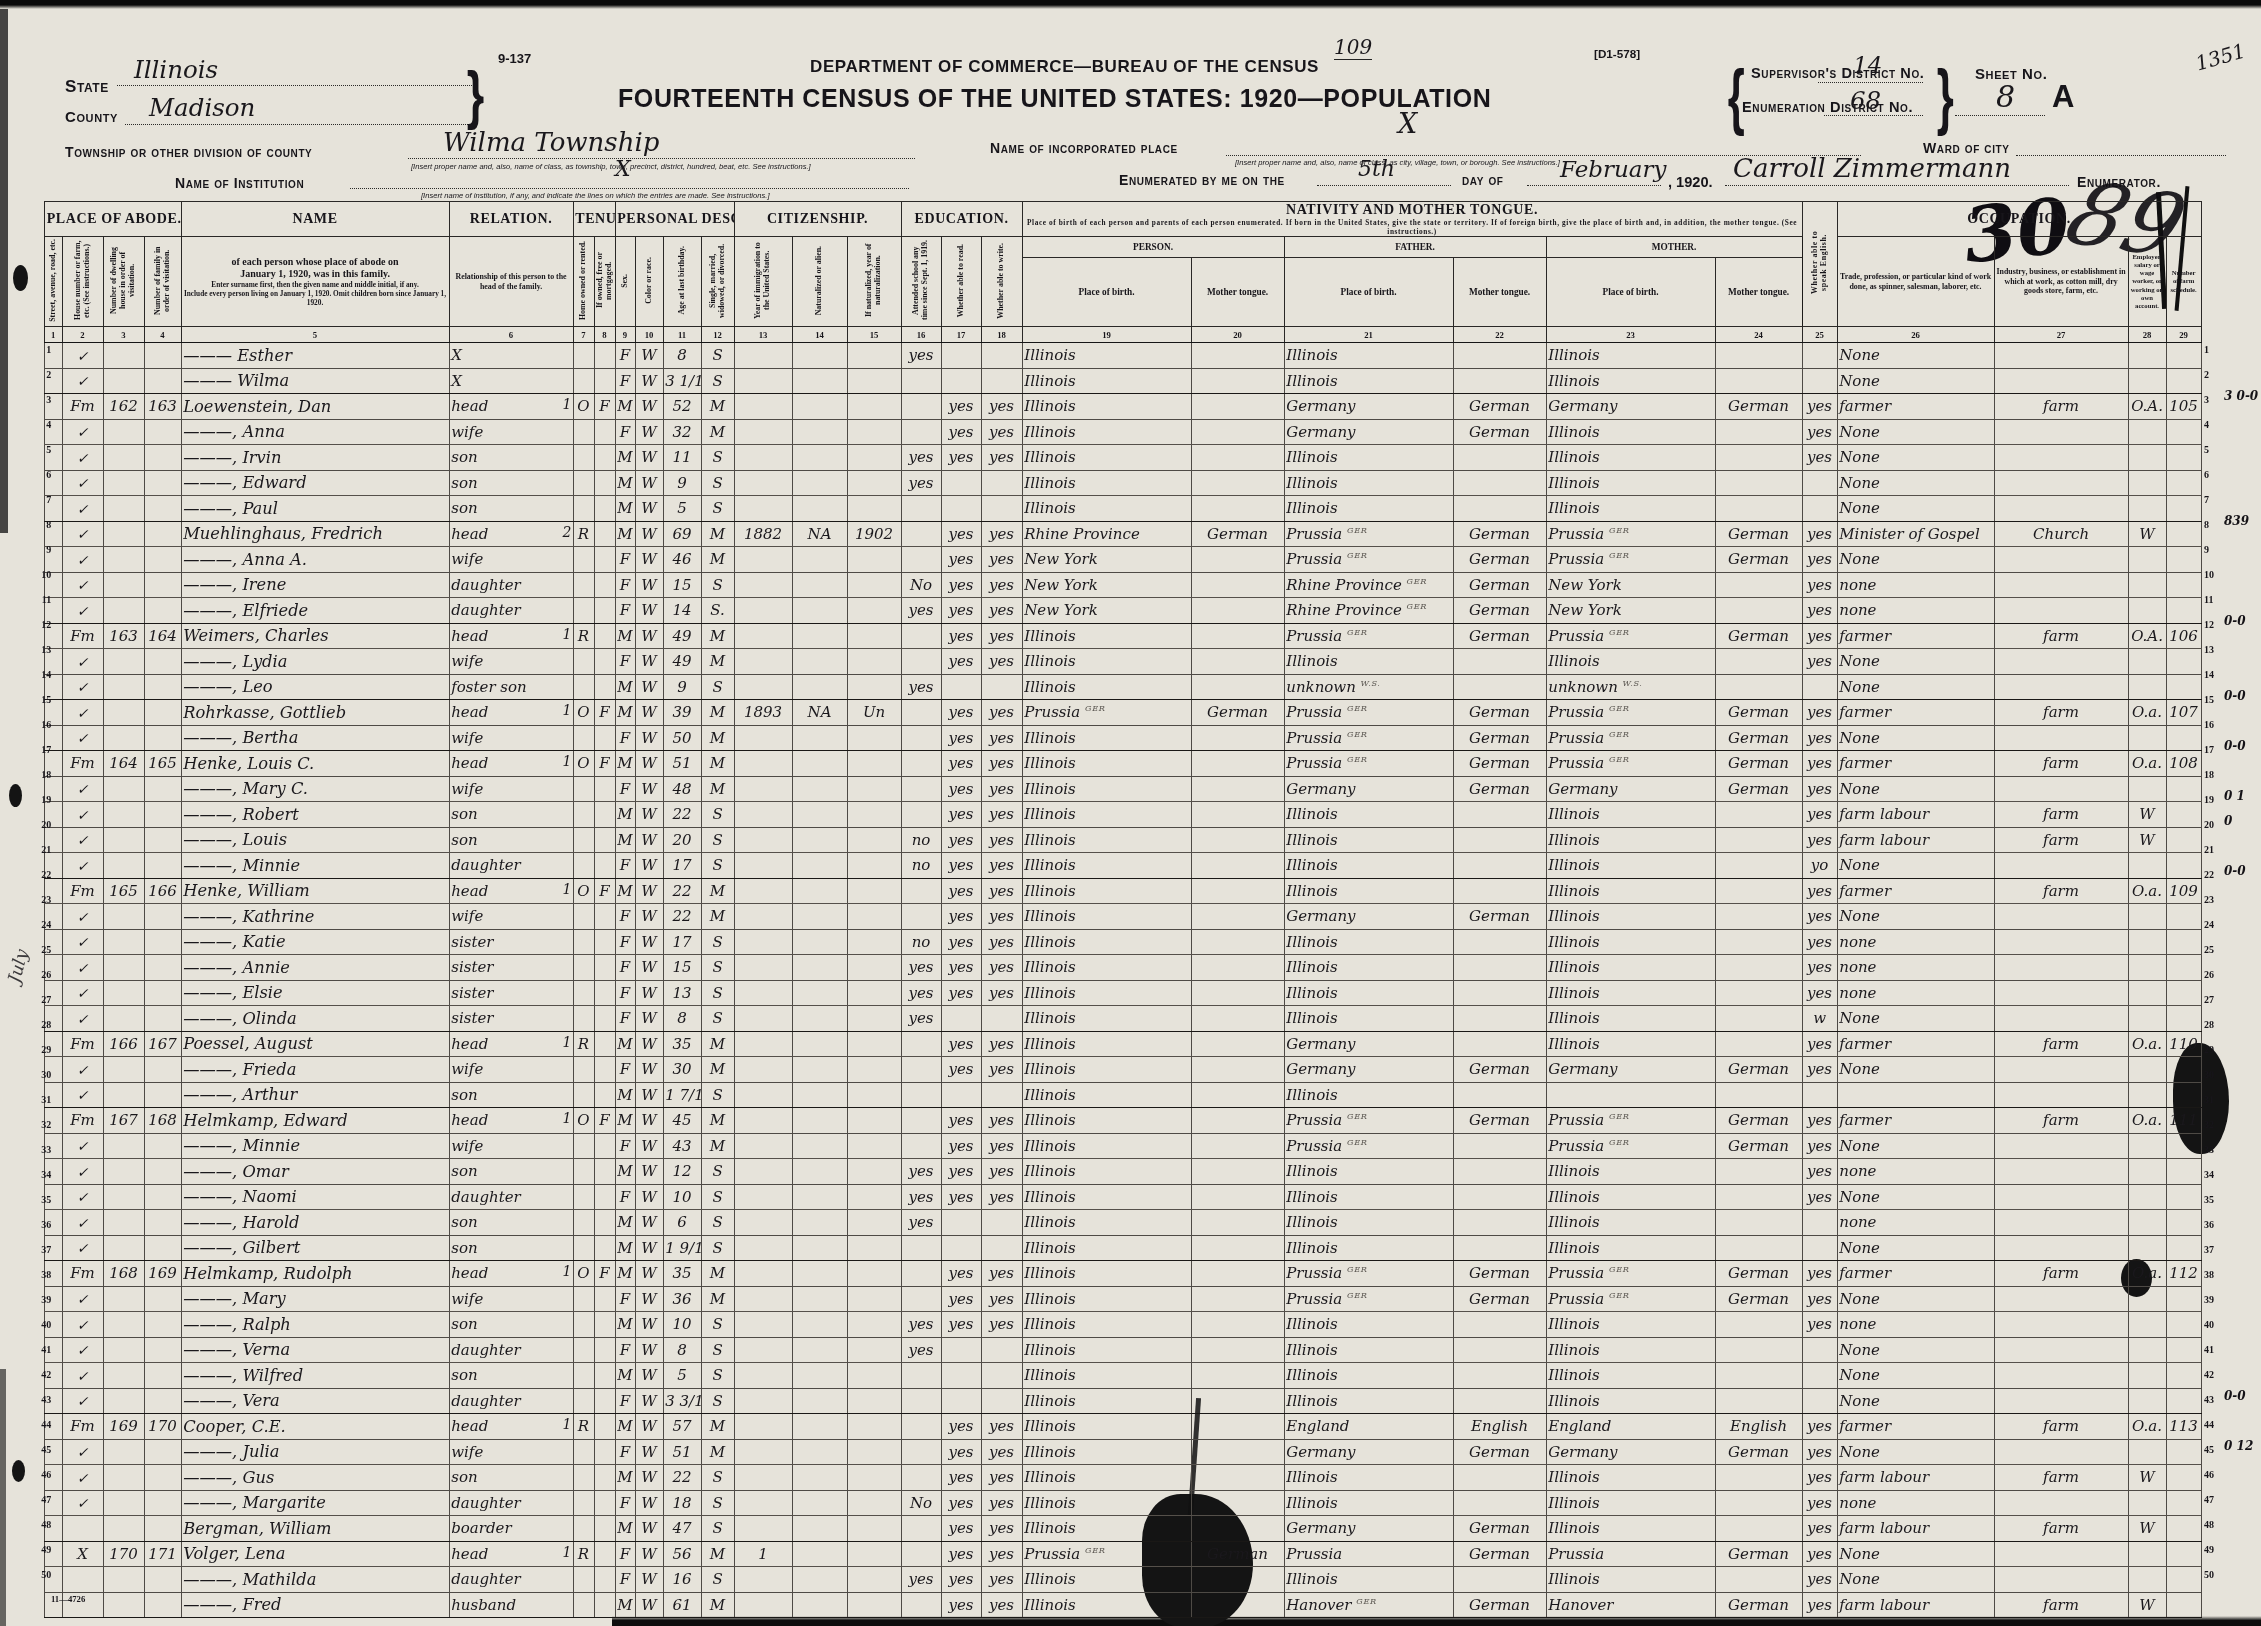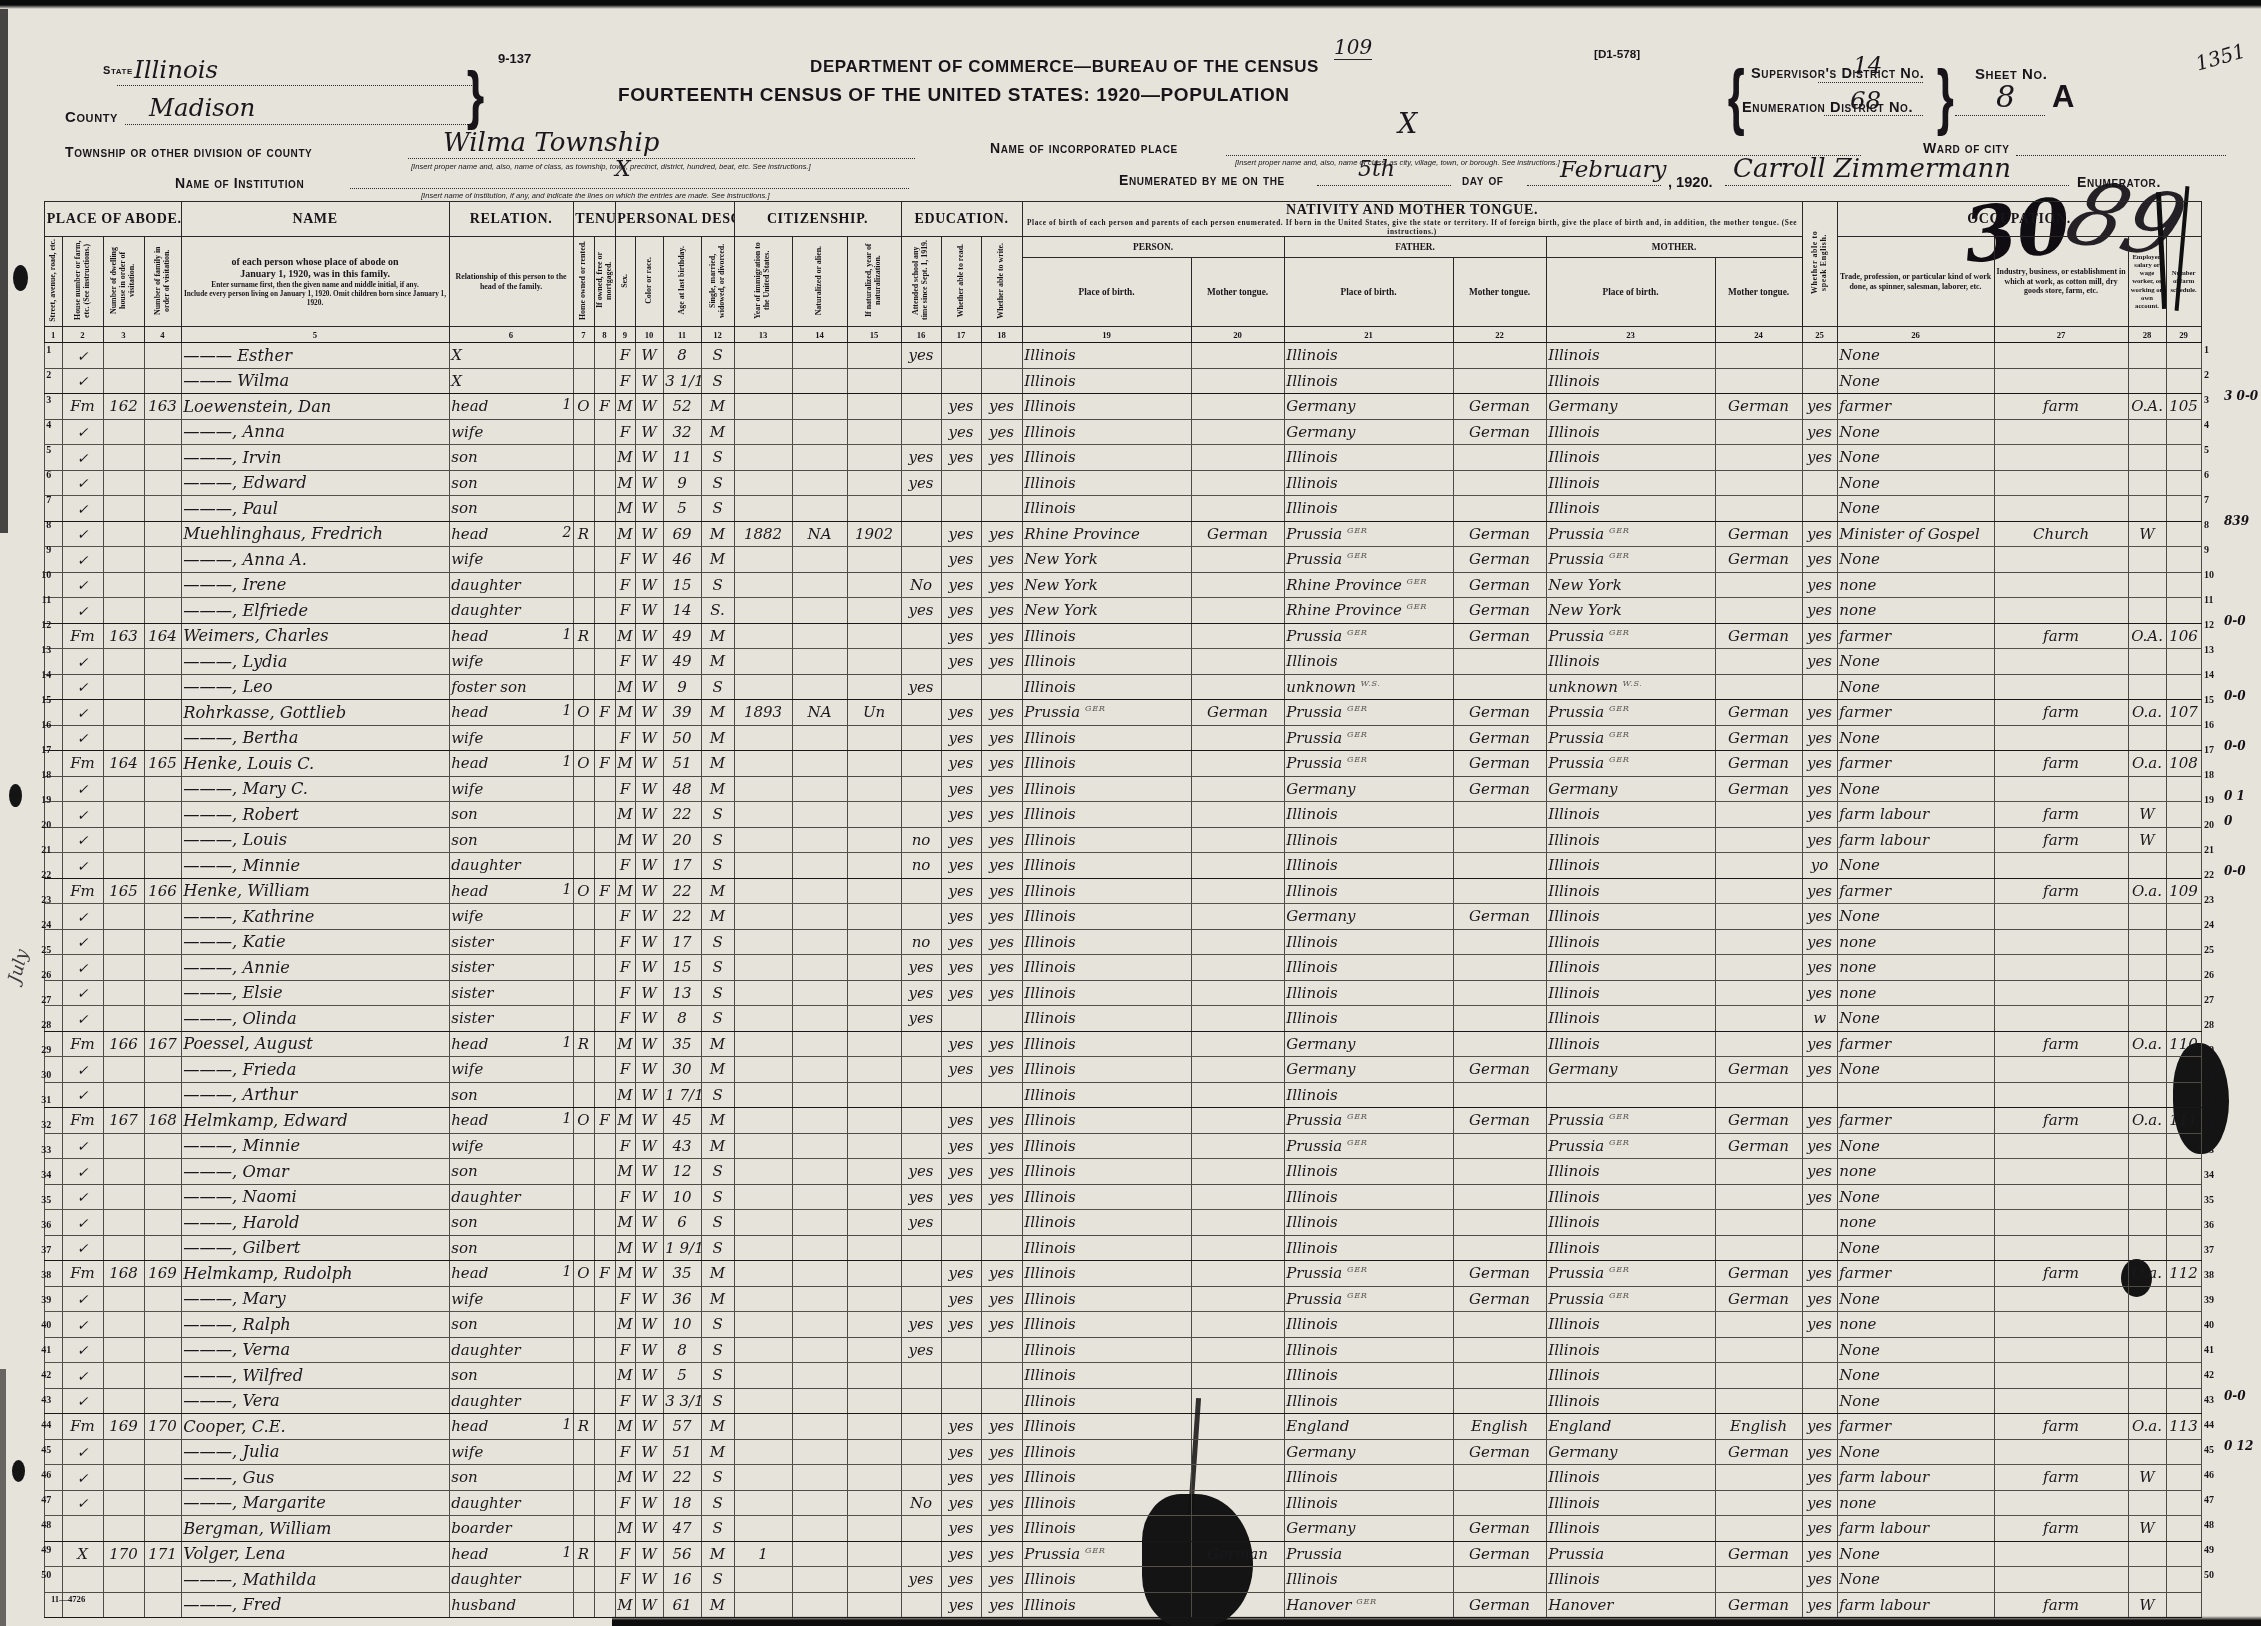--- a/index.html
+++ b/index.html
@@ -65,25 +65,25 @@
   <div class="smudge" style="left:2121px;top:1259px;width:31px;height:38px;"></div>
   <div class="smudge" style="left:1142px;top:1494px;width:111px;height:134px;border-radius:40% 60% 55% 45%;"></div>
   <div class="streak" style="left:1192px;top:1398px;width:4.7px;height:117px;transform:rotate(4deg);opacity:.85;"></div>
   <div class="streak" style="left:2159px;top:192px;width:5.2px;height:117px;transform:rotate(-3deg);"></div>
   <div class="streak" style="left:2180px;top:186px;width:4.1px;height:125px;transform:rotate(5deg);"></div>
 
   <div class="abs printed" style="left:498px;top:51px;font-size:13px;">9-137</div>
   <div class="abs printed" style="left:810px;top:57px;font-size:17px;letter-spacing:0.6px;">DEPARTMENT OF COMMERCE—BUREAU OF THE CENSUS</div>
   <div class="abs hw" style="left:1334px;top:35px;font-size:20px;border-bottom:1.7px solid #222;">109</div>
   <div class="abs printed" style="left:1594px;top:47px;font-size:11.7px;">[D1-578]</div>
-  <div class="abs printed" style="left:618px;top:84px;font-size:19px;letter-spacing:0.6px;font-family:'Liberation Sans',sans-serif;">FOURTEENTH CENSUS OF THE UNITED STATES: 1920—POPULATION</div>
+  <div class="abs printed" style="left:618px;top:84px;font-size:25px;letter-spacing:0.6px;font-family:'Liberation Sans',sans-serif;">FOURTEENTH CENSUS OF THE UNITED STATES: 1920—POPULATION</div>
   <div class="abs hw" style="left:1398px;top:108px;font-size:27px;">X</div>
   <div class="abs hw" style="left:2195px;top:45px;font-size:20px;transform:rotate(-16deg);">1351</div>
 
-  <div class="abs sc" style="left:65px;top:64px;font-size:11px;margin-left:38px;">State</div>
+  <div class="abs sc" style="left:65px;top:77px;font-size:17px;">State</div>
   <div class="abs hw" style="left:134px;top:55px;font-size:24.5px;">Illinois</div>
   <div class="abs dotline" style="left:117px;top:85px;width:355px;"></div>
   <div class="abs sc" style="left:65px;top:108px;font-size:15px;">County</div>
   <div class="abs hw" style="left:149px;top:93px;font-size:24.5px;">Madison</div>
   <div class="abs dotline" style="left:125px;top:124px;width:347px;"></div>
   <div class="abs" style="left:463px;top:58px;font-size:64px;font-weight:bold;transform:scaleX(.7);">}</div>
 
   <div class="abs sc" style="left:65px;top:144px;font-size:14px;">Township or other division of county</div>
   <div class="abs hw" style="left:443px;top:127px;font-size:26px;">Wilma Township</div>
   <div class="abs dotline" style="left:408px;top:158px;width:507px;"></div>

